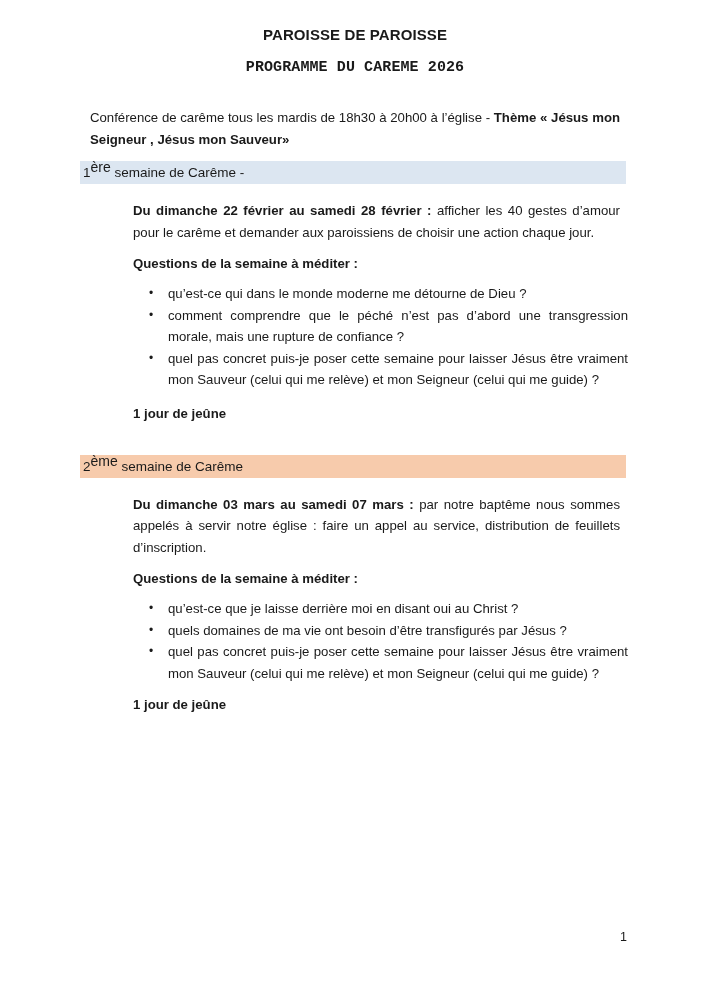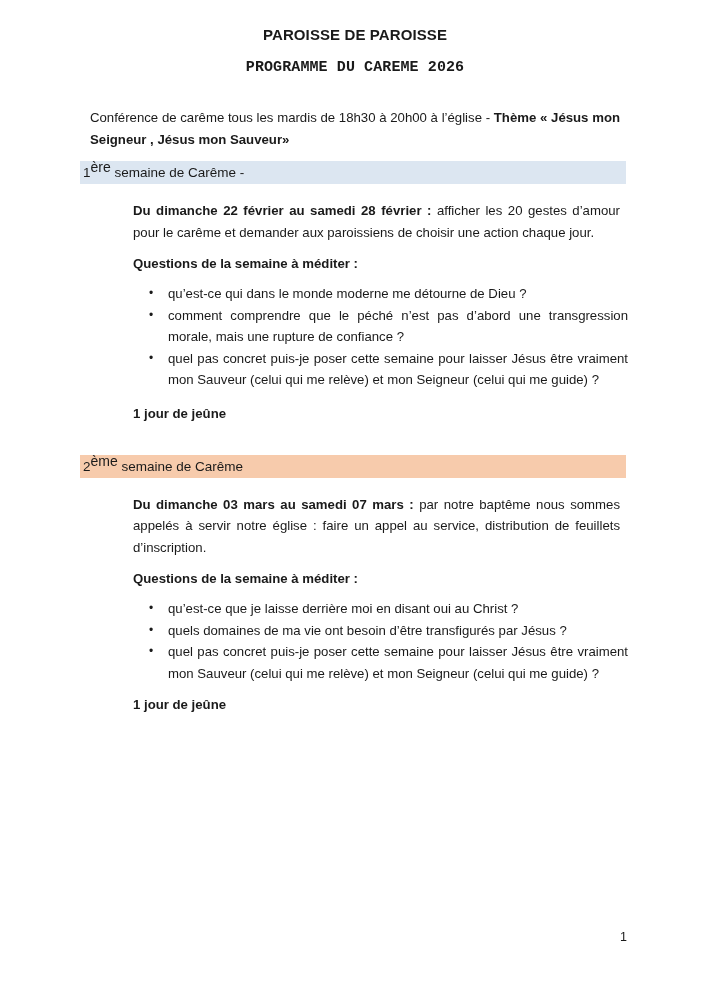--- a/index.html
+++ b/index.html
@@ -46,21 +46,21 @@
   <div class="content">
 
     <div class="title t1">PAROISSE DE PAROISSE</div>
     <div class="title t2">PROGRAMME DU CAREME 2026</div>
 
     <p class="body-text justify intro"><span>Conférence de carême tous les mardis de 18h30 à 20h00 à l’église - </span><span class="bold">Thème « Jésus mon Seigneur , Jésus mon Sauveur»</span></p>
 
     <div class="band" style="background-color: rgb(220, 230, 241);"><span>1</span><sup>ère</sup><span> semaine de Carême -</span></div>
 
     <div class="indent">
-      <p class="body-text justify date-para"><span class="bold">Du dimanche 22 février au samedi 28 février :</span><span> afficher les 20 gestes d’amour pour le carême et demander aux paroissiens de choisir une action chaque jour.</span></p>
+      <p class="body-text justify date-para"><span class="bold">Du dimanche 22 février au samedi 28 février :</span><span> afficher les 40 gestes d’amour pour le carême et demander aux paroissiens de choisir une action chaque jour.</span></p>
 
       <p class="body-text qhead">Questions de la semaine à méditer :</p>
 
       <div class="bullet body-text">
         <span class="dot">•</span>
         <span class="btext">qu’est-ce qui dans le monde moderne me détourne de Dieu ?</span>
       </div>
       <div class="bullet body-text">
         <span class="dot">•</span>
         <span class="btext">comment comprendre que le péché n’est pas d’abord une transgression morale, mais une rupture de confiance ?</span>

